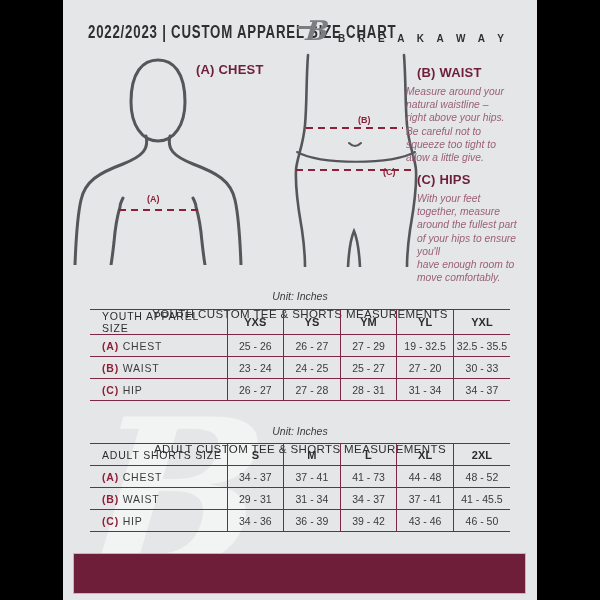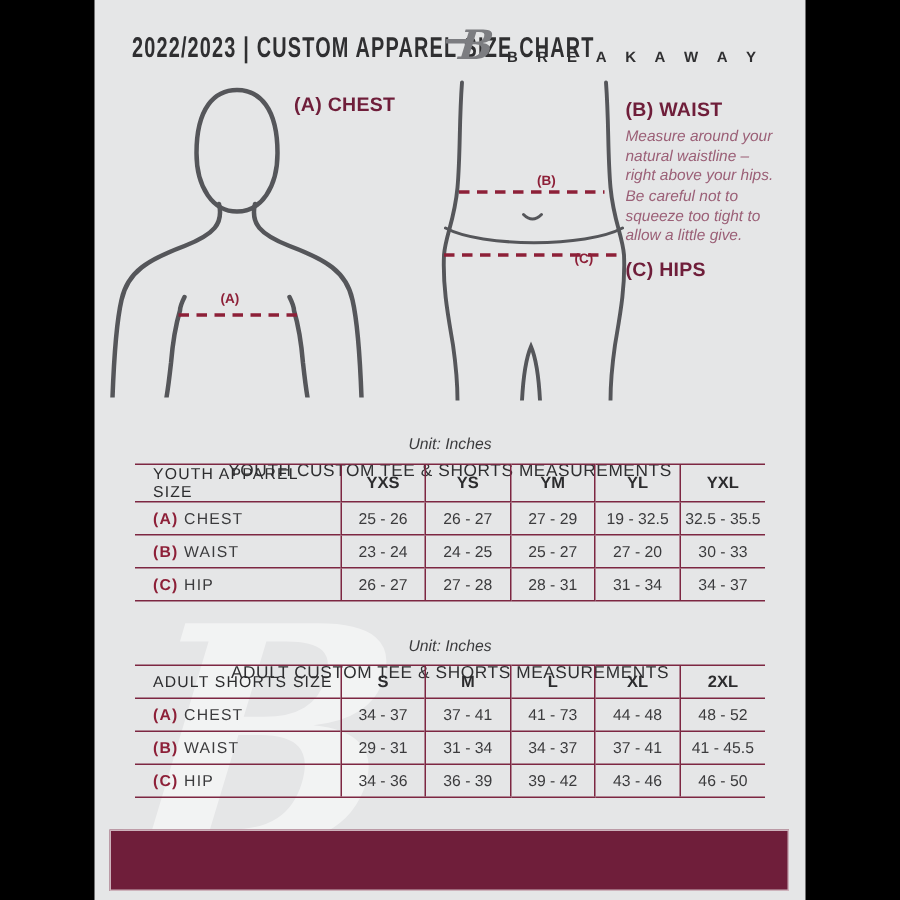--- a/index.html
+++ b/index.html
@@ -116,28 +116,35 @@
     <line x1="5" y1="118" x2="125" y2="118" stroke="#8d2038" stroke-width="2.2" stroke-dasharray="7 5"></line>
   </svg>
 
   <span class="marker" style="left:84px;top:194px;">(A)</span>
   <span class="marker" style="left:295px;top:115px;">(B)</span>
   <span class="marker" style="left:320px;top:167px;">(C)</span>
 
   <div class="instr-head" style="left:133px;top:62px;">(A) CHEST</div>
 
   <div class="instr-head" style="left:354px;top:65px;">(B) WAIST</div>
-  <div class="instr-body" style="left:354px;top:85px;width:118px;">Measure around your
+  <div class="instr-body" style="left:343px;top:85px;width:118px;">Measure around your
 natural waistline –
 right above your hips.
 Be careful not to
 squeeze too tight to
 allow a little give.</div>
 
   <div class="instr-head" style="left:354px;top:172px;">(C) HIPS</div>
+  <div class="instr-body" style="left:354px;top:192px;width:120px;">With your feet
+together, measure
+around the fullest part
+of your hips to ensure
+you'll
+have enough room to
+move comfortably.</div>
 
   <div class="sec-title" style="top:276px;">YOUTH CUSTOM TEE &amp; SHORTS MEASUREMENTS</div>
   <div class="sec-unit" style="top:290px;">Unit: Inches</div>
 
   <table class="size" style="top:309px;">
     <colgroup>
         <col class="lab">
         <col>
         <col>
         <col>

